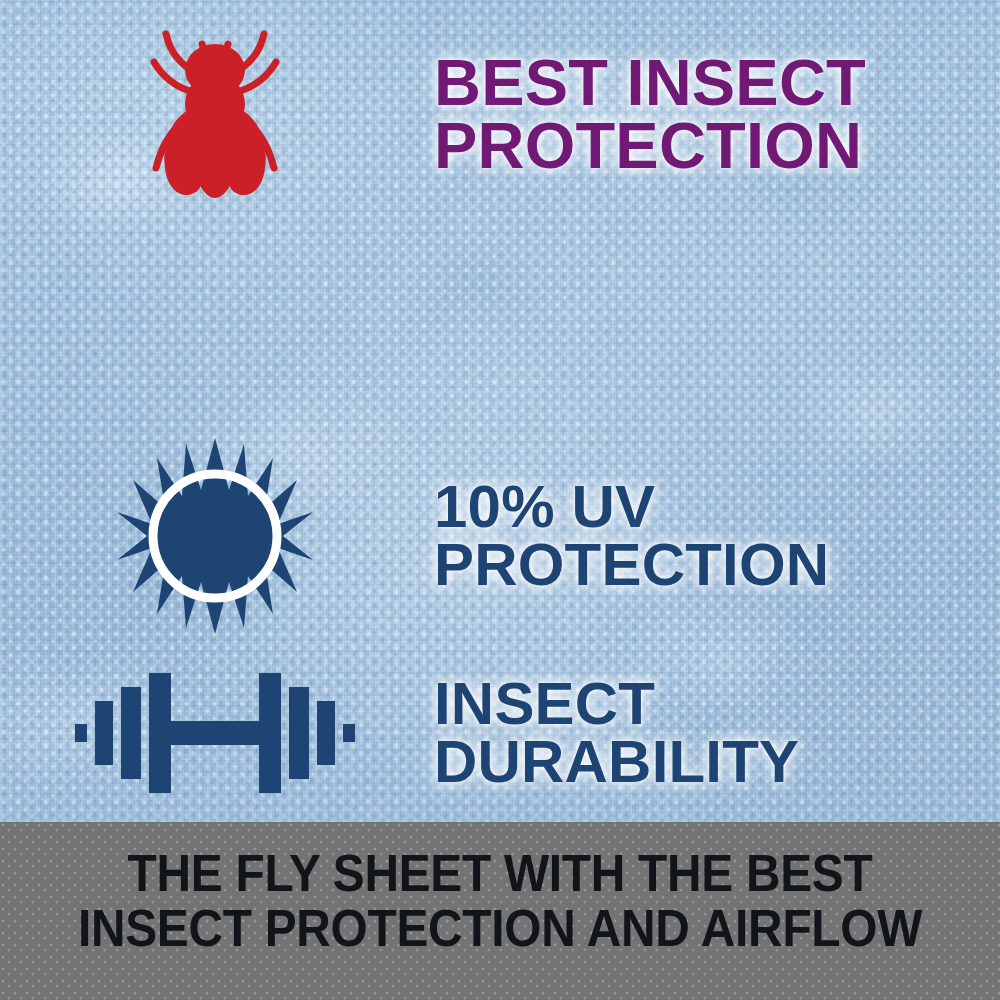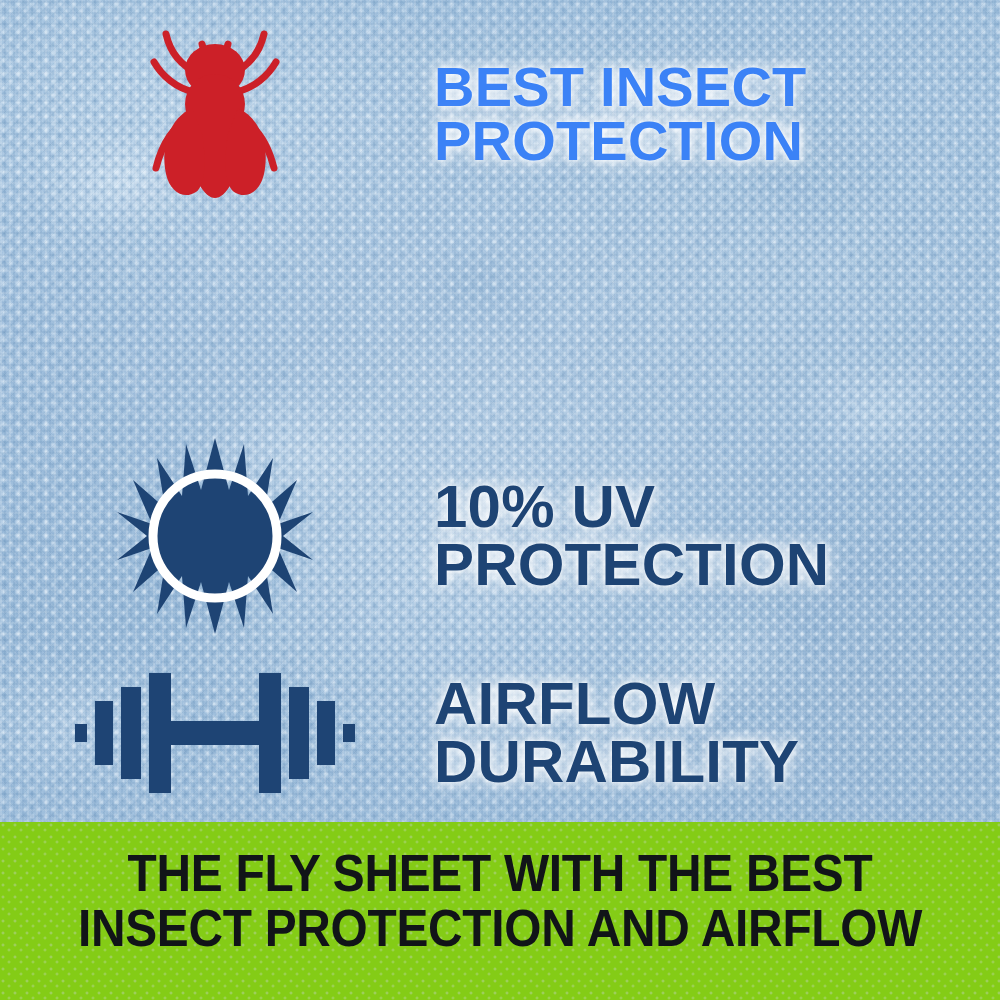--- a/index.html
+++ b/index.html
@@ -122,22 +122,22 @@
   }
 
   .feature-text {
     font-family:"Liberation Sans", sans-serif;
     font-weight:700;
     letter-spacing:0.2px;
     line-height:0.97;
     white-space:pre-line;
   }
   .feature-text.red {
-    color:#3b82f6;
-    font-size:56px;
+    color:#701a75;
+    font-size:65px;
     text-shadow:
       0 0 6px rgba(255,255,255,0.95),
       0 0 13px rgba(255,255,255,0.85),
       0 0 22px rgba(255,255,255,0.55);
   }
   .feature-text.navy {
     color:#1E4474;
     font-size:60px;
     text-shadow:
       0 0 6px rgba(255,255,255,0.95),
@@ -149,21 +149,21 @@
   #row-insect   { top:14px;  height:200px; }
   #row-airflow  { top:220px; height:200px; }
   #row-uv       { top:430px; height:212px; }
   #row-durability { top:648px; height:170px; }
 
   
   .caption-band {
     position:absolute;
     left:0; top:822px;
     width:1000px; height:178px;
-    background:#84cc16;
+    background:#737373;
     overflow:hidden;
   }
   .caption-texture {
     position:absolute; inset:0;
     background-image:
       radial-gradient(circle at 3px 3px, rgba(205,212,222,0.55) 0px, rgba(205,212,222,0) 2px),
       radial-gradient(circle at 9px 8px, rgba(210,217,226,0.45) 0px, rgba(210,217,226,0) 2px);
     background-size:12px 12px, 12px 12px;
   }
   .caption-text {
@@ -279,21 +279,21 @@
 
             <rect x="214" y="16" width="20" height="92"></rect>
 
             <rect x="242" y="30" width="18" height="64"></rect>
 
             <rect x="268" y="53" width="12" height="18"></rect>
           </g>
         </svg>
       </div>
       <div class="text-cell">
-        <div class="feature-text navy">AIRFLOW
+        <div class="feature-text navy">INSECT
 DURABILITY</div>
       </div>
     </div>
 
   </div>
 
   <div class="caption-band">
     <div class="caption-texture"></div>
     <div class="caption-text">THE FLY SHEET WITH THE BEST
 INSECT PROTECTION AND AIRFLOW</div>

